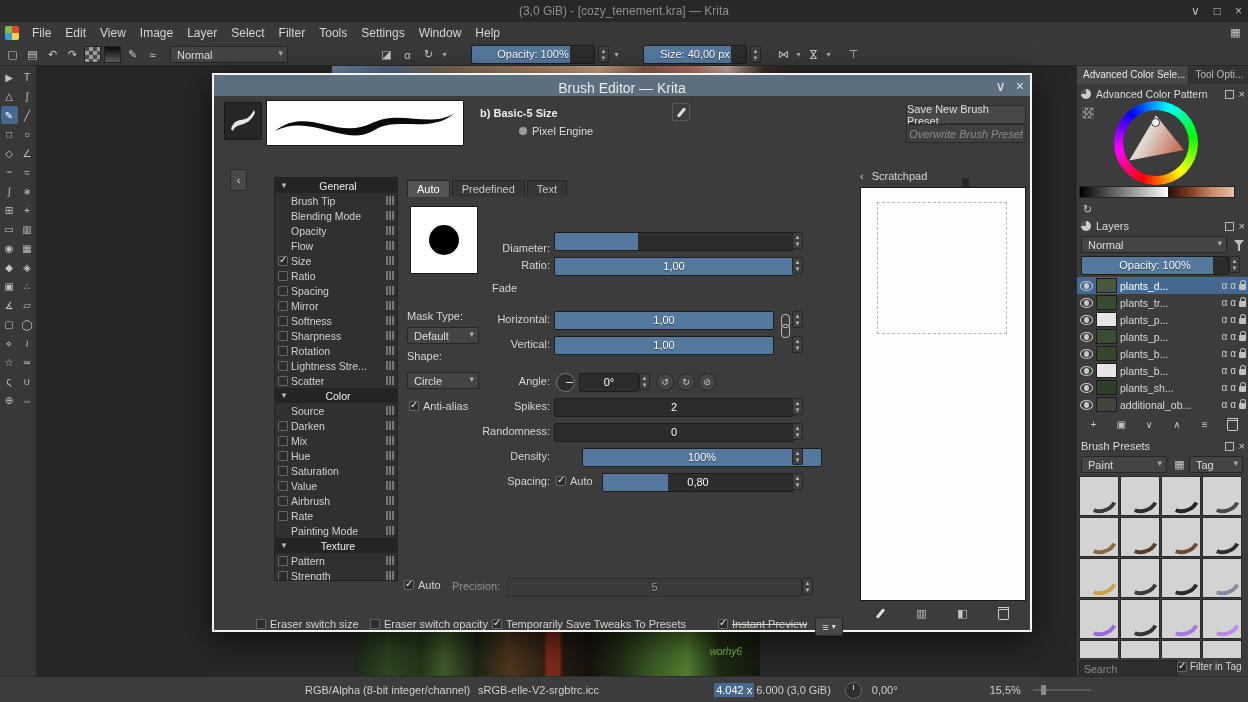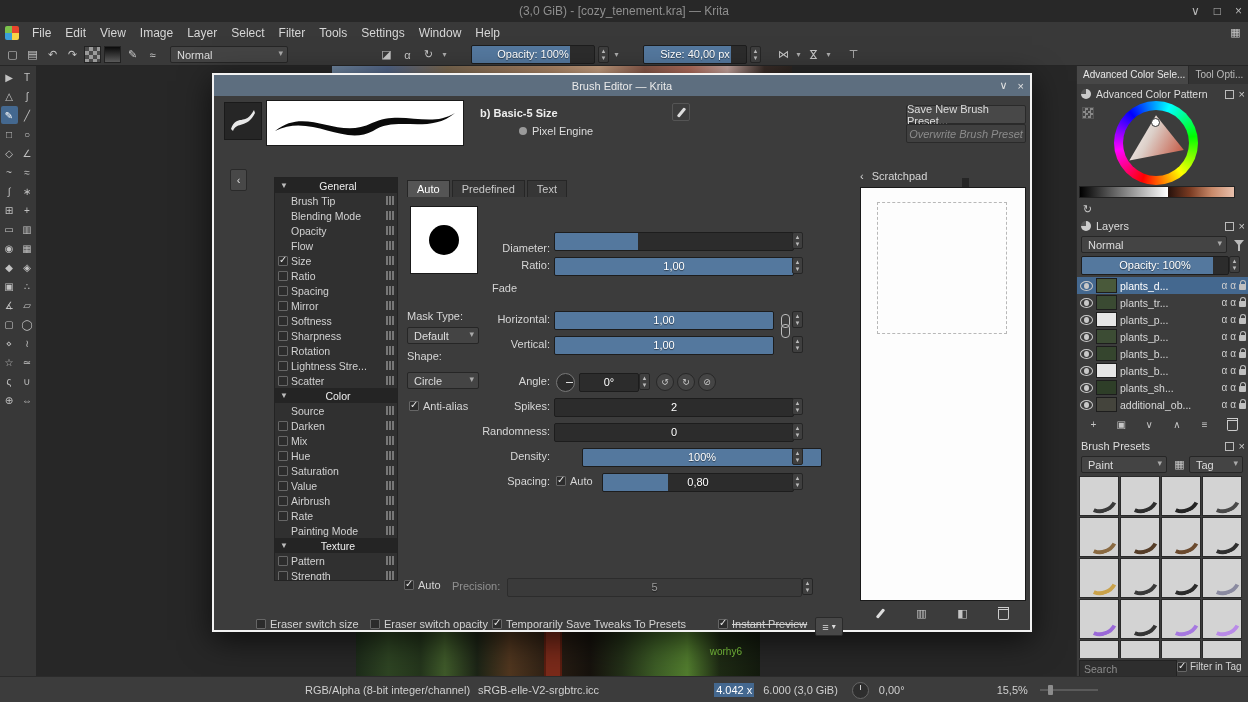--- a/index.html
+++ b/index.html
@@ -34,24 +34,24 @@
   .tool-grid{display:grid;grid-template-columns:17px 17px;justify-content:center;gap:1px;padding-top:2px;}
   .tool{width:17px;height:18px;display:flex;align-items:center;justify-content:center;color:#c2c2c2;font-size:10px;border-radius:2px;}
   .tool.active{background:var(--sel);color:#fff;}
   
   .canvas{position:absolute;left:36px;top:66px;width:1040px;height:610px;background:#272727;}
   .art-top{position:absolute;left:296px;top:0;width:460px;height:8px;
     background:linear-gradient(90deg,#6f86a0,#54688a 12%,#7d6a52 25%,#9a7a5e 38%,#b08a6a 48%,#caa384 58%,#8a5a4a 68%,#b5705f 78%,#caa9a2 86%,#3a2d28 94%,#2e2622);}
   .art-bottom{position:absolute;left:320px;top:566px;width:404px;height:44px;
     background:linear-gradient(90deg,#1d2b1a 0%,#2e4423 8%,#24351c 16%,#3f5a2a 22%,#1c2416 30%,#50361f 38%,#2b1f14 48%,#16120d 58%,#233018 66%,#3c5c26 74%,#517c2e 82%,#1e2a14 90%,#131a0e 100%);}
   .art-ladder{position:absolute;left:188px;top:0;width:14px;height:44px;background:#7a2a1a;border-left:2px solid #5a1d10;border-right:2px solid #5a1d10;}
-  .signature{position:absolute;right:18px;top:14px;color:#7ec83f;font-size:10px;}
+  .signature{position:absolute;right:18px;top:14px;color:#7ec83f;font-style:italic;font-size:10px;}
   
   .dialog{position:absolute;left:212px;top:73px;width:820px;height:559px;background:#3c3c3c;border:2px solid #f2f2f2;box-sizing:border-box;box-shadow:0 8px 30px #000a;}
-  .dlg-title{position:absolute;left:0;top:0;right:0;height:21px;background:var(--dlgtitle);color:#eaeaea;font-size:11px;display:flex;align-items:center;justify-content:center;}
+  .dlg-title{position:absolute;left:0;top:0;right:0;height:21px;background:var(--dlgtitle);color:#eaeaea;font-size:14px;display:flex;align-items:flex-end;justify-content:center;}
   .dlg-title .dbtns{position:absolute;right:6px;top:0;height:21px;display:flex;align-items:center;gap:10px;color:#e2e2e2;}
   .dlg-body{position:absolute;left:0;top:21px;right:0;bottom:0;}
   .preset-icon{position:absolute;left:10px;top:6px;width:36px;height:36px;background:#262626;border:1px solid #1a1a1a;}
   .stroke-preview{position:absolute;left:52px;top:4px;width:196px;height:44px;background:#fff;border:1px solid #1a1a1a;}
   .pname{position:absolute;left:266px;top:11px;font-weight:bold;color:#eee;}
   .engine-row{position:absolute;left:266px;top:29px;display:flex;align-items:center;gap:5px;color:#ddd;padding-left:39px;}
   .engine-dot{width:8px;height:8px;border-radius:50%;background:#9a9a9a;}
   .editpen{position:absolute;left:458px;top:7px;width:16px;height:16px;border:1px solid #555;border-radius:2px;display:flex;align-items:center;justify-content:center;}
   .btn{background:#484848;border:1px solid #2a2a2a;border-radius:2px;color:#ddd;font-size:11px;display:flex;align-items:center;justify-content:center;}
   .btn.disabled{color:#8c8c8c;background:#404040;font-style:italic;}
@@ -804,21 +804,21 @@
           </span>
       </div>
     </div>
   </div>
 
   <div class="statusbar">
     <span style="margin-left:305px;">RGB/Alpha (8-bit integer/channel)</span>
     <span style="margin-left:8px;">sRGB-elle-V2-srgbtrc.icc</span>
     <span style="margin-left:115px;display:flex;align-items:center;">
       <span class="sel-chip">4.042 x</span>
-      <span style="margin-left:9px;">6.000 (3,0 GiB)</span>
+      <span style="margin-left:2px;">6.000 (3,0 GiB)</span>
     </span>
     <span class="rot-dial" style="margin-left:14px;"></span>
     <span style="margin-left:10px;">0,00°</span>
     <span style="margin-left:92px;">15,5%</span>
     <span class="zslider" style="margin-left:12px;">
         <i></i>
       </span>
   </div>
 
 </div>

